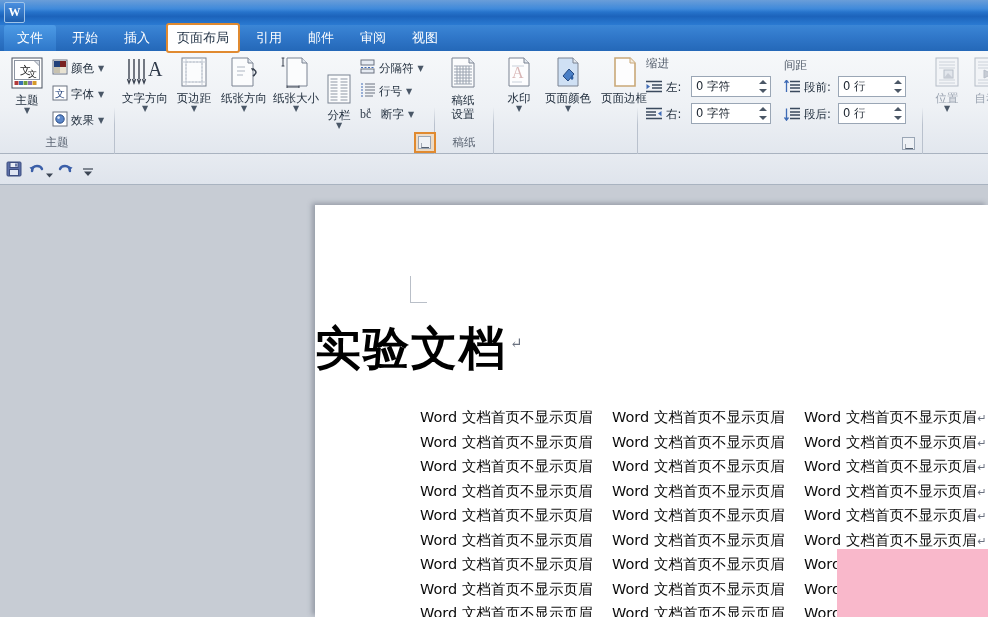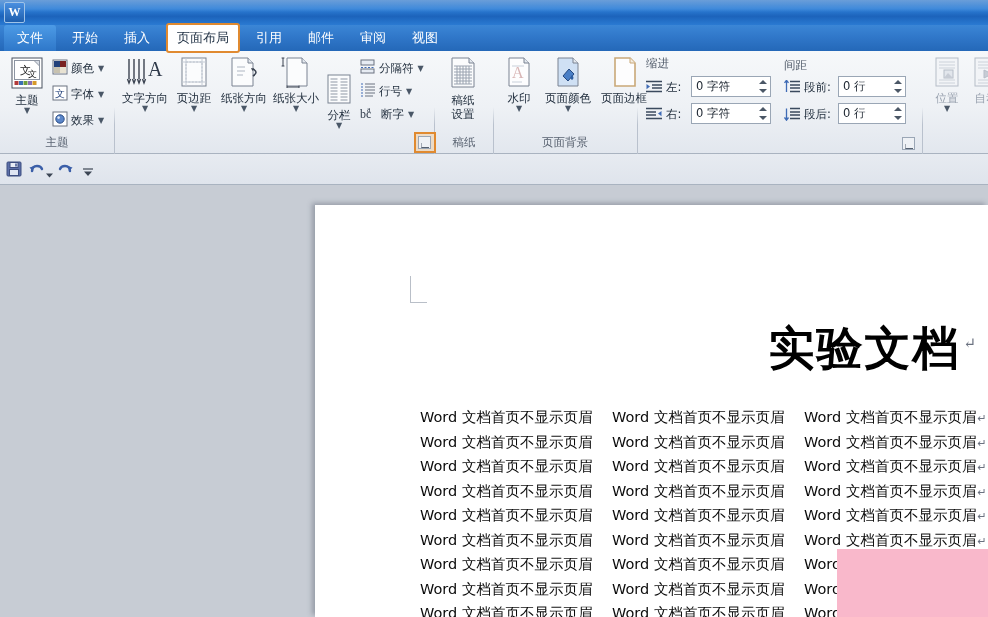--- a/index.html
+++ b/index.html
@@ -147,21 +147,21 @@
   .page {
     position:absolute; left:315px; top:20px; width:673px; height:412px;
     background:#ffffff;
     box-shadow: -3px -2px 5px rgba(60,70,85,.35);
   }
   .margin-mark {
     position:absolute; left:95px; top:71px; width:16px; height:26px;
     border-left:1px solid #b9bfc8; border-bottom:1px solid #b9bfc8;
   }
   .doc-title {
-    position:absolute; left:0; top:113px; width:661px; text-align:right;
+    position:absolute; left:0; top:113px; width:661px; text-align:left;
     font-family:"DejaVu Serif","Liberation Serif", serif;
     font-size:46px; font-weight:bold; color:#000; letter-spacing:2px;
     white-space:nowrap;
   }
   .doc-title .pilcrow {
     font-size:15px; font-weight:normal; color:#6b7280; vertical-align:super;
     margin-left:3px; letter-spacing:0;
   }
   .body-grid {
     position:absolute; left:105px; top:203px; width:560px;
@@ -499,21 +499,20 @@
         <path d="M14 14 L22 18 L14 22 Z" fill="#c7ccd5" stroke="#b6bdc8"></path>
       </svg>
     </span>
     <span class="cap">自动</span>
   </div>
 </div>
 
 <div class="ribbon-labels">
   <div class="grp-label" style="left:0px;   width:114px;">主题</div>
   <div class="grp-label" style="left:435px; width:58px;">稿纸</div>
-  <div class="grp-label" style="left:494px; width:142px;">页面背景</div>
 </div>
 
 <div class="qat">
   <div class="qat-ico" style="left:6px;">
     <svg width="16" height="16" viewBox="0 0 16 16">
       <rect x="1" y="1" width="14" height="14" rx="1" fill="#5c6fa8" stroke="#3d4e80"></rect>
       <rect x="4" y="1.5" width="8" height="5" fill="#e9edf6" stroke="#3d4e80"></rect>
       <rect x="9" y="2.5" width="2" height="3" fill="#6a7ba8"></rect>
       <rect x="3.5" y="8.5" width="9" height="6" fill="#dfe5f2" stroke="#3d4e80"></rect>
     </svg>

